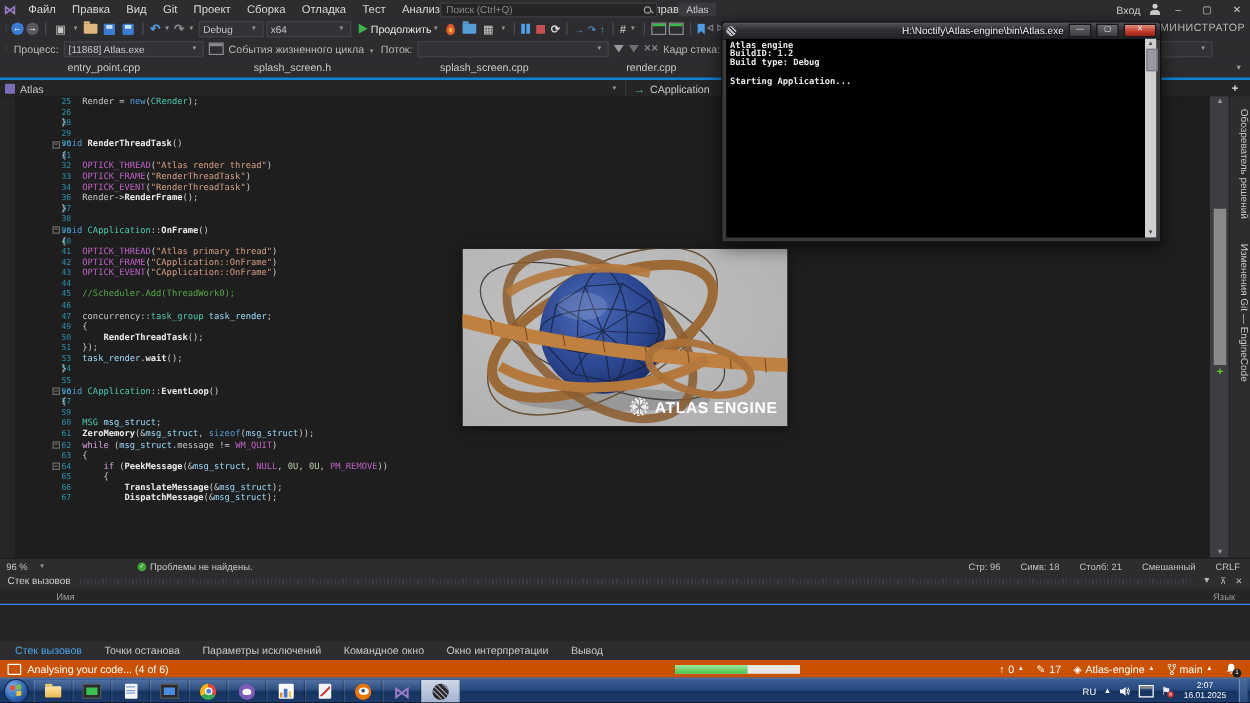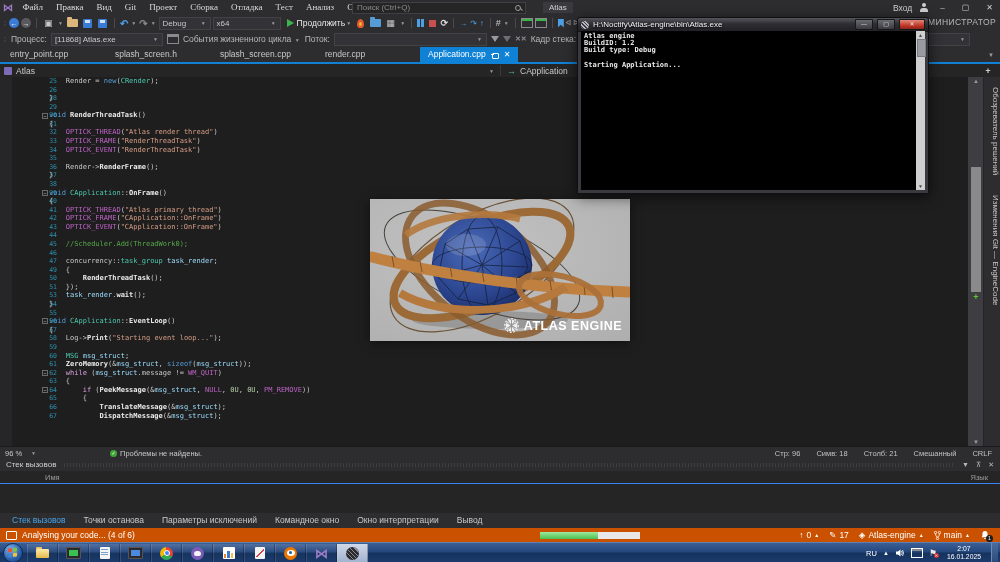--- a/index.html
+++ b/index.html
@@ -1,21 +1,21 @@
 <!DOCTYPE html>
 <html><head>
 <meta charset="utf-8">
 <style>
   html,body{margin:0;padding:0;background:#000;}
   .screen{position:relative;width:1000px;height:562px;overflow:hidden;font-family:"Liberation Sans",sans-serif;background:#2d2d30;-webkit-font-smoothing:antialiased;}
   .row{position:absolute;left:0;right:0;display:flex;align-items:center;}
   
   .titlebar{top:0;height:15px;background:#2d2d30;font-size:9px;color:#dadada;}
   .vslogo{width:16px;text-align:center;color:#9b7cc7;font-weight:bold;font-size:10px;}
-  .menu-item{padding:0 6.5px;line-height:15px;cursor:default;font-family:Liberation Serif, serif;}
+  .menu-item{padding:0 6.5px;line-height:15px;cursor:default;}
   .searchbox{position:absolute;left:352px;top:2px;width:168px;height:10px;background:#252526;border:1px solid #3f3f46;color:#8a8a8a;font-size:8px;line-height:10px;padding-left:4px;display:flex;justify-content:space-between;align-items:center;}
   .mag{width:7px;height:7px;position:relative;margin-right:3px;}
   .mag:before{content:"";position:absolute;left:0;top:0;width:4px;height:4px;border:1px solid #9a9a9a;border-radius:50%;}
   .mag:after{content:"";position:absolute;left:4.5px;top:4.5px;width:3px;height:1px;background:#9a9a9a;transform:rotate(45deg);}
   .sol-chip{position:absolute;left:543px;top:2px;height:11px;background:#3a3a3e;color:#cfcfcf;font-size:8px;line-height:11px;padding:0 6px;}
   .tb-right{position:absolute;right:2px;top:0;height:15px;display:flex;align-items:center;gap:7px;color:#cfcfcf;}
   .signin{font-size:8.5px;}
   .person{width:9px;height:9px;position:relative;}
   .person:before{content:"";position:absolute;left:2.5px;top:0;width:4px;height:4px;border-radius:50%;background:#cfcfcf;}
   .person:after{content:"";position:absolute;left:0.5px;top:4.5px;width:8px;height:4px;border-radius:3px 3px 0 0;background:#cfcfcf;}
@@ -49,21 +49,21 @@
   .wico{width:10px;height:8px;border:1px solid #8a8a8e;position:relative;}
   .wico:before{content:"";position:absolute;top:0;left:0;right:0;height:2px;background:#8a8a8e;}
   .wico.g:before{background:#3cb44b;}
   .lbl{white-space:nowrap;}
   .funnel{width:0;height:0;border-left:4px solid transparent;border-right:4px solid transparent;border-top:6px solid #9a9a9e;}
   .xx{color:#8a8a8e;font-size:7px;font-weight:bold;letter-spacing:0;}
   .admin{position:absolute;right:4px;top:17px;color:#b8b8b8;font-size:8.5px;letter-spacing:.4px;}
   
   .tabrow{top:47px;height:15px;background:#2d2d30;font-size:8.5px;}
   .doc-tab{height:15px;line-height:15px;color:#c8c8c8;padding:0 10px;box-sizing:border-box;}
-  .doc-tab.inactive{width:105px;}
+  .doc-tab.inactive{width:105px;margin-left:44px;}
   .doc-tab.active{background:#0f82d6;color:#fff;display:flex;align-items:center;gap:5px;padding:0 8px;}
   .pin{width:8px;height:8px;position:relative;display:inline-block;}
   .pin:before{content:"";position:absolute;right:0;top:2px;width:5px;height:4px;border:1px solid #fff;border-radius:1px;}
   .pin:after{content:"";position:absolute;left:0;top:3.5px;width:3px;height:1px;background:#fff;}
   .tclose{font-size:8px;color:#fff;}
   .tabrow-right{margin-left:auto;display:flex;gap:6px;padding-right:6px;color:#9a9a9a;font-size:6px;}
   .blueline{position:absolute;top:62px;left:0;right:0;height:2px;background:#0f82d6;}
   
   .breadcrumb{top:64px;height:13px;background:#252526;border-bottom:1px solid #1b1b1c;font-size:8.5px;color:#c8c8c8;}
   .bc-left{width:500px;display:flex;align-items:center;gap:4px;padding-left:4px;box-sizing:border-box;}
@@ -150,21 +150,21 @@
   .tray .sm{font-size:7.5px;}
   .tray-flag{position:relative;font-size:9px;color:#e8e8e8;}
   .tray-flag i{position:absolute;right:-2px;bottom:0;width:5px;height:5px;border-radius:50%;background:#d03030;color:#fff;font-style:normal;font-size:4px;line-height:5px;text-align:center;}
   .clock{text-align:center;font-size:6.8px;line-height:8px;padding:0 4px;}
   .showdesk{width:6px;height:20px;background:linear-gradient(180deg,#4a6b9d,#2a4a7a);border-left:1px solid #6a8ab8;}
   
   .console{position:absolute;left:577px;top:17px;width:350px;height:175px;background:#3a3a3e;border:1px solid #101012;border-radius:3px 3px 0 0;box-shadow:0 3px 14px rgba(0,0,0,.6);z-index:30;}
   .ctitle{height:13px;display:flex;align-items:center;gap:4px;padding:0 3px;background:linear-gradient(180deg,#55555c,#2e2e33 45%,#222226);border-radius:3px 3px 0 0;border-bottom:1px solid #141416;}
   .cticon{width:8px;height:8px;border-radius:50%;background:#b8b8c2;position:relative;overflow:hidden;}
   .cticon:before{content:"";position:absolute;inset:0;background:repeating-linear-gradient(45deg,transparent 0 1.5px,#3a3a42 1.5px 2.5px);}
-  .ctext{flex:1;color:#f0f0f0;font-size:8px;text-shadow:0 1px 2px #000;white-space:nowrap;overflow:hidden;}
+  .ctext{flex:1;color:#f0f0f0;font-size:8px;text-shadow:0 1px 2px #000;white-space:nowrap;overflow:hidden;text-align:right;}
   .cbtn{width:16px;height:9px;border-radius:0 0 2px 2px;background:linear-gradient(180deg,#6a6a72,#3a3a40);border:1px solid #18181c;color:#e8e8e8;font-size:6px;line-height:8px;text-align:center;}
   .cbtn.close{width:24px;background:linear-gradient(180deg,#e08a7a,#c0392b 60%,#8f2318);}
   .cbody{position:absolute;top:13px;left:3px;right:3px;bottom:3px;background:#000;}
   .clines{position:absolute;top:2px;left:3px;right:12px;font-family:"DejaVu Sans Mono",monospace;font-size:7px;font-weight:bold;color:#e8e8e8;line-height:7.2px;white-space:pre;}
   .cscroll{position:absolute;top:0;bottom:0;right:0;width:9px;background:#cfcfcf;}
   .cscroll .a{position:absolute;left:0;width:9px;text-align:center;font-size:5px;color:#4a4a4a;}
   .cthumb{position:absolute;left:1px;top:8px;width:7px;height:16px;background:#9a9aa2;border:1px solid #7a7a82;}
   
   .splash{position:absolute;left:370px;top:199px;width:260px;height:142px;z-index:20;box-shadow:0 2px 10px rgba(0,0,0,.5);}
   .splash svg{display:block;}
@@ -334,42 +334,40 @@
     <div id="code-lines">
         <div class="code-line"><span class="ln">25</span><span class="ct"><span class="tk-pln">    Render = </span><span class="tk-kw">new</span><span class="tk-pln">(</span><span class="tk-typ">CRender</span><span class="tk-pln">);</span></span></div>
         <div class="code-line"><span class="ln">26</span><span class="ct"></span></div>
         <div class="code-line"><span class="ln">28</span><span class="ct"><span class="tk-pln">}</span></span></div>
         <div class="code-line"><span class="ln">29</span><span class="ct"></span></div>
         <div class="code-line"><span class="ln">30</span><span class="fold">−</span><span class="ct"><span class="tk-kw">void </span><span class="tk-fn">RenderThreadTask</span><span class="tk-pln">()</span></span></div>
         <div class="code-line"><span class="ln">31</span><span class="ct"><span class="tk-pln">{</span></span></div>
         <div class="code-line"><span class="ln">32</span><span class="ct"><span class="tk-mac">    OPTICK_THREAD</span><span class="tk-pln">(</span><span class="tk-str">"Atlas render thread"</span><span class="tk-pln">)</span></span></div>
         <div class="code-line"><span class="ln">33</span><span class="ct"><span class="tk-mac">    OPTICK_FRAME</span><span class="tk-pln">(</span><span class="tk-str">"RenderThreadTask"</span><span class="tk-pln">)</span></span></div>
         <div class="code-line"><span class="ln">34</span><span class="ct"><span class="tk-mac">    OPTICK_EVENT</span><span class="tk-pln">(</span><span class="tk-str">"RenderThreadTask"</span><span class="tk-pln">)</span></span></div>
-        <div class="code-line"><span class="ln">35</span><span class="ct"></span></div>
         <div class="code-line"><span class="ln">36</span><span class="ct"><span class="tk-pln">    Render-&gt;</span><span class="tk-fn">RenderFrame</span><span class="tk-pln">();</span></span></div>
         <div class="code-line"><span class="ln">37</span><span class="ct"><span class="tk-pln">}</span></span></div>
         <div class="code-line"><span class="ln">38</span><span class="ct"></span></div>
         <div class="code-line"><span class="ln">39</span><span class="fold">−</span><span class="ct"><span class="tk-kw">void </span><span class="tk-typ">CApplication</span><span class="tk-pln">::</span><span class="tk-fn">OnFrame</span><span class="tk-pln">()</span></span></div>
         <div class="code-line"><span class="ln">40</span><span class="ct"><span class="tk-pln">{</span></span></div>
         <div class="code-line"><span class="ln">41</span><span class="ct"><span class="tk-mac">    OPTICK_THREAD</span><span class="tk-pln">(</span><span class="tk-str">"Atlas primary thread"</span><span class="tk-pln">)</span></span></div>
         <div class="code-line"><span class="ln">42</span><span class="ct"><span class="tk-mac">    OPTICK_FRAME</span><span class="tk-pln">(</span><span class="tk-str">"CApplication::OnFrame"</span><span class="tk-pln">)</span></span></div>
         <div class="code-line"><span class="ln">43</span><span class="ct"><span class="tk-mac">    OPTICK_EVENT</span><span class="tk-pln">(</span><span class="tk-str">"CApplication::OnFrame"</span><span class="tk-pln">)</span></span></div>
         <div class="code-line"><span class="ln">44</span><span class="ct"></span></div>
         <div class="code-line"><span class="ln">45</span><span class="ct"><span class="tk-com">    //Scheduler.Add(ThreadWork0);</span></span></div>
         <div class="code-line"><span class="ln">46</span><span class="ct"></span></div>
         <div class="code-line"><span class="ln">47</span><span class="ct"><span class="tk-pln">    concurrency::</span><span class="tk-typ">task_group</span><span class="tk-pln"> </span><span class="tk-var">task_render</span><span class="tk-pln">;</span></span></div>
         <div class="code-line"><span class="ln">49</span><span class="ct"><span class="tk-pln">    {</span></span></div>
         <div class="code-line"><span class="ln">50</span><span class="ct"><span class="tk-fn">        RenderThreadTask</span><span class="tk-pln">();</span></span></div>
         <div class="code-line"><span class="ln">51</span><span class="ct"><span class="tk-pln">    });</span></span></div>
         <div class="code-line"><span class="ln">53</span><span class="ct"><span class="tk-var">    task_render</span><span class="tk-pln">.</span><span class="tk-fn">wait</span><span class="tk-pln">();</span></span></div>
         <div class="code-line"><span class="ln">54</span><span class="ct"><span class="tk-pln">}</span></span></div>
         <div class="code-line"><span class="ln">55</span><span class="ct"></span></div>
         <div class="code-line"><span class="ln">56</span><span class="fold">−</span><span class="ct"><span class="tk-kw">void </span><span class="tk-typ">CApplication</span><span class="tk-pln">::</span><span class="tk-fn">EventLoop</span><span class="tk-pln">()</span></span></div>
         <div class="code-line"><span class="ln">57</span><span class="ct"><span class="tk-pln">{</span></span></div>
-        <div class="code-line"><span class="ln">58</span><span class="ct"><span class="tk-pln">    Log-&gt;</span><span class="tk-fn">Print</span><span class="tk-pln">(</span><span class="tk-str">"Starting event loop..."</span><span class="tk-pln">);</span></span></div>
         <div class="code-line"><span class="ln">59</span><span class="ct"></span></div>
         <div class="code-line"><span class="ln">60</span><span class="ct"><span class="tk-typ">    MSG</span><span class="tk-pln"> </span><span class="tk-var">msg_struct</span><span class="tk-pln">;</span></span></div>
         <div class="code-line"><span class="ln">61</span><span class="ct"><span class="tk-fn">    ZeroMemory</span><span class="tk-pln">(&amp;</span><span class="tk-var">msg_struct</span><span class="tk-pln">, </span><span class="tk-kw">sizeof</span><span class="tk-pln">(</span><span class="tk-var">msg_struct</span><span class="tk-pln">));</span></span></div>
         <div class="code-line"><span class="ln">62</span><span class="fold">−</span><span class="ct"><span class="tk-ctl">    while</span><span class="tk-pln"> (</span><span class="tk-var">msg_struct</span><span class="tk-pln">.message != </span><span class="tk-mac">WM_QUIT</span><span class="tk-pln">)</span></span></div>
         <div class="code-line"><span class="ln">63</span><span class="ct"><span class="tk-pln">    {</span></span></div>
         <div class="code-line"><span class="ln">64</span><span class="fold">−</span><span class="ct"><span class="tk-ctl">        if</span><span class="tk-pln"> (</span><span class="tk-fn">PeekMessage</span><span class="tk-pln">(&amp;</span><span class="tk-var">msg_struct</span><span class="tk-pln">, </span><span class="tk-mac">NULL</span><span class="tk-pln">, </span><span class="tk-num">0U</span><span class="tk-pln">, </span><span class="tk-num">0U</span><span class="tk-pln">, </span><span class="tk-mac">PM_REMOVE</span><span class="tk-pln">))</span></span></div>
         <div class="code-line"><span class="ln">65</span><span class="ct"><span class="tk-pln">        {</span></span></div>
         <div class="code-line"><span class="ln">66</span><span class="ct"><span class="tk-fn">            TranslateMessage</span><span class="tk-pln">(&amp;</span><span class="tk-var">msg_struct</span><span class="tk-pln">);</span></span></div>
         <div class="code-line"><span class="ln">67</span><span class="ct"><span class="tk-fn">            DispatchMessage</span><span class="tk-pln">(&amp;</span><span class="tk-var">msg_struct</span><span class="tk-pln">);</span></span></div>
       </div>

